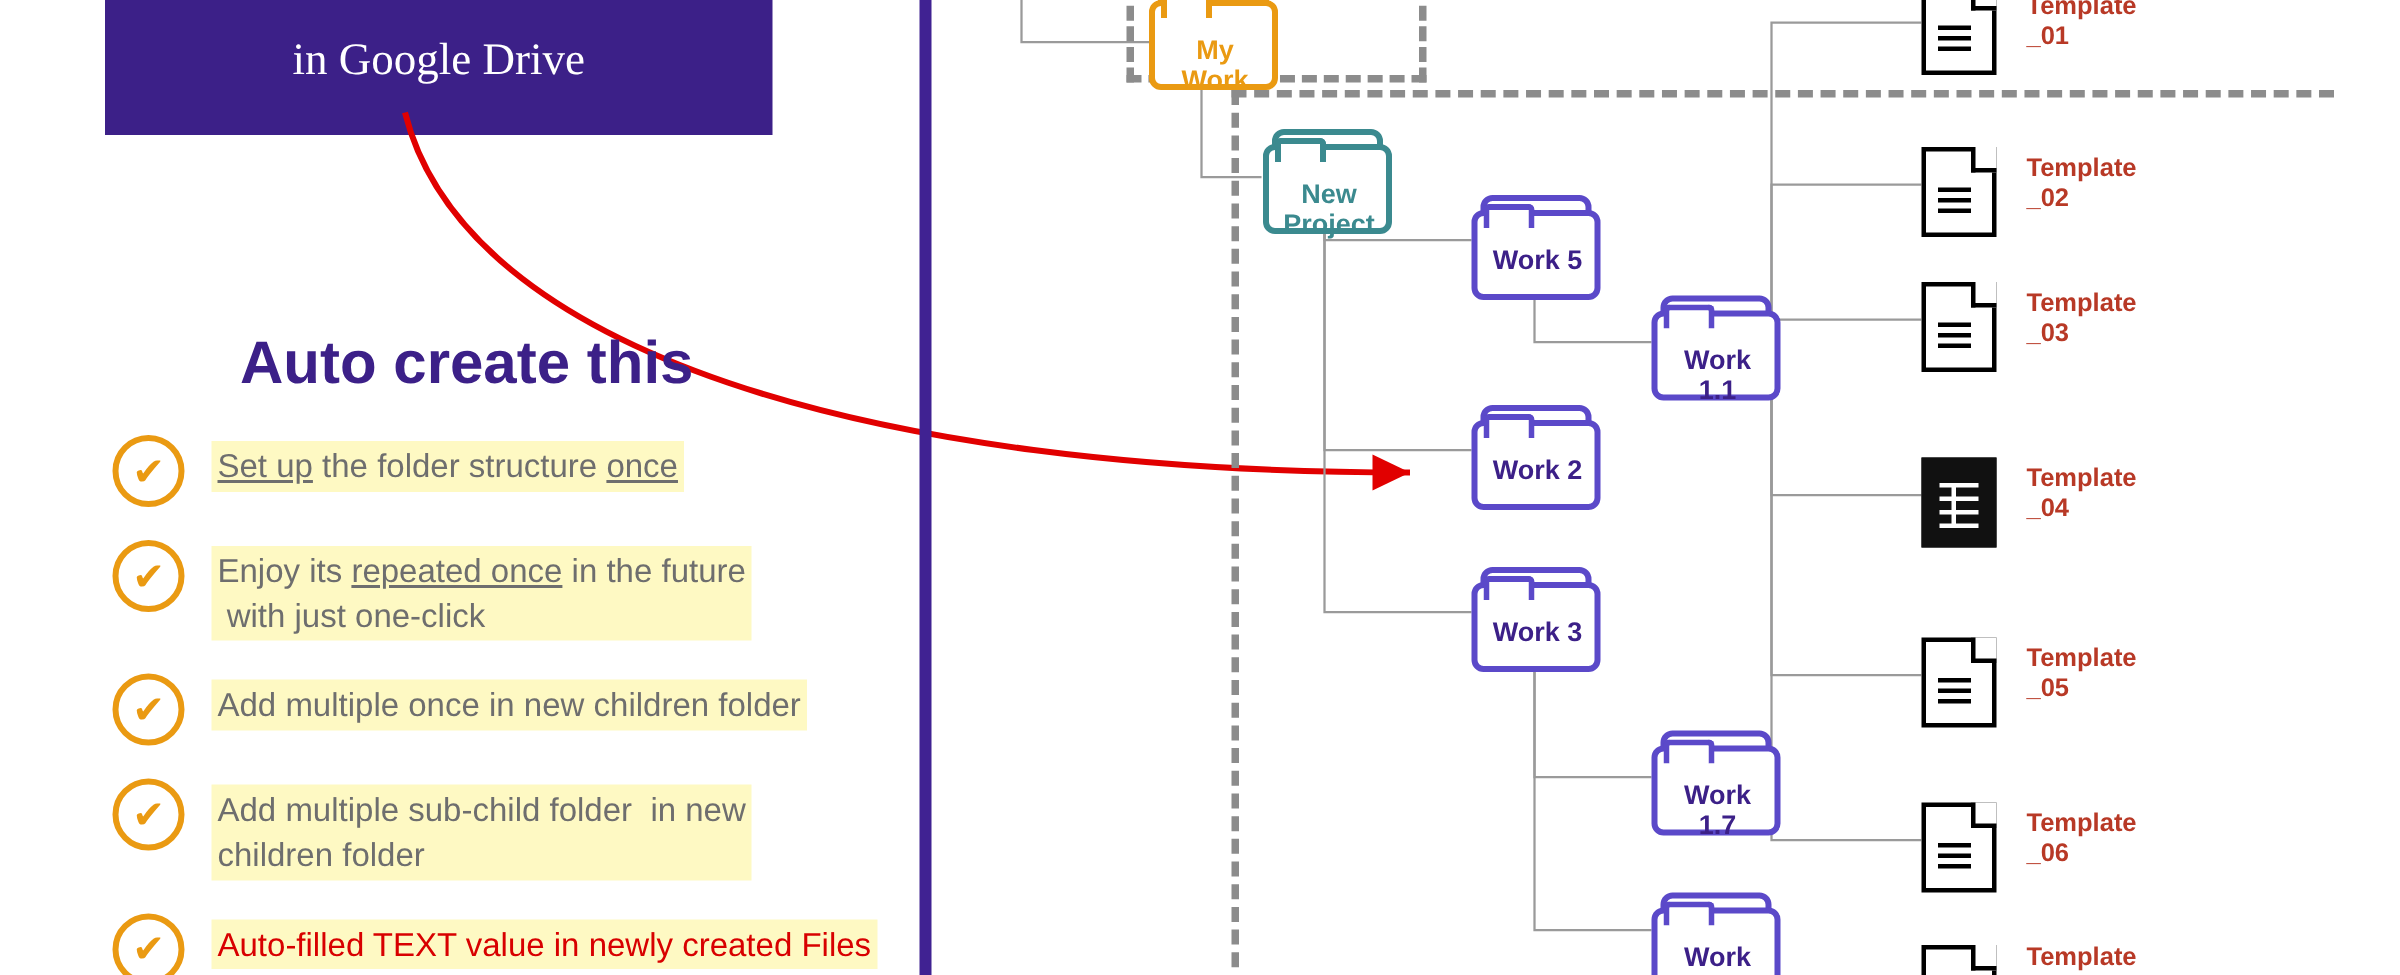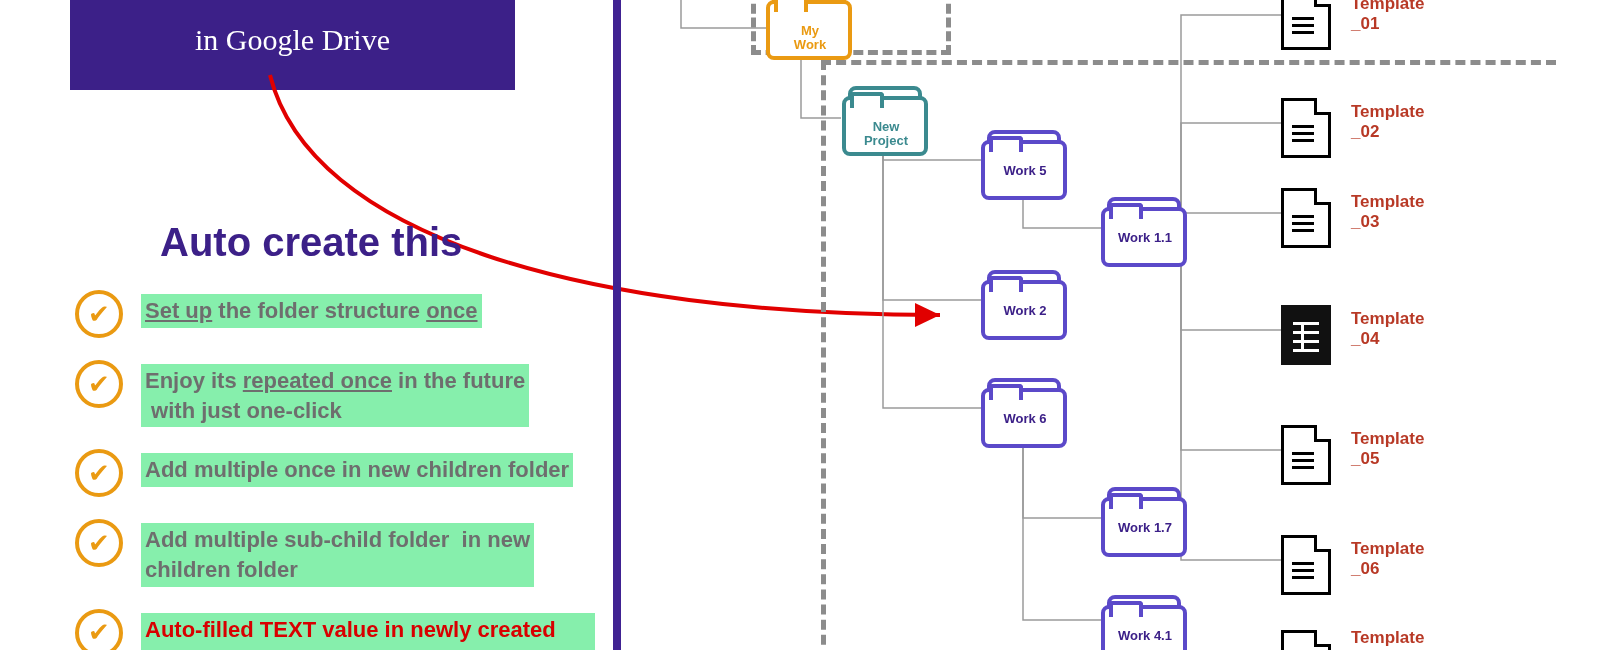--- a/index.html
+++ b/index.html
@@ -7,39 +7,39 @@
 
 
 .banner{position:absolute;left:70px;top:-10px;width:445px;height:100px;
   background:#3c2088;color:#fff;font-family:Georgia,'Times New Roman',serif;
   font-size:30px;display:flex;align-items:center;justify-content:center;}
 .subhead{position:absolute;left:160px;top:220px;color:#3c2088;font-size:40px;font-weight:700;}
 .bullets{position:absolute;left:75px;top:290px;width:520px;}
 .bullet{display:flex;align-items:flex-start;gap:18px;margin-bottom:22px;}
 .check{width:40px;height:40px;border:4px solid #ea9a12;border-radius:50%;
   display:flex;align-items:center;justify-content:center;color:#ea9a12;font-size:26px;flex-shrink:0;}
-.btxt{background:#86efac;color:#6e6e6e;font-size:22px;font-weight:700;line-height:1.35;
+.btxt{background:#fef9c3;color:#6e6e6e;font-size:22px;font-weight:400;line-height:1.35;
   padding:2px 4px;margin-top:4px;}
 .btxt.red{color:#d80000;}
 .btxt u{text-decoration:underline;}
 
 
 .frame{position:absolute;left:613px;top:-10px;width:985px;height:670px;
   border-left:8px solid #402292;border-right:8px solid #402292;}
 .dashbox{position:absolute;border:5px dashed #8c8c8c;}
 
 
 .folder{position:absolute;width:78px;height:62px;}
 .folder .back{position:absolute;left:6px;top:0;width:66px;height:54px;border:4px solid;border-radius:8px;}
 .folder .front{position:absolute;left:0;top:10px;width:78px;height:52px;border:4px solid;border-radius:8px;background:#fff;}
 .folder .tab{position:absolute;left:4px;top:-8px;width:26px;height:12px;border:4px solid;border-bottom:none;border-radius:4px 4px 0 0;background:#fff;}
 .folder.orange .back,.folder.orange .front,.folder.orange .tab{border-color:#ea9a12;}
 .folder.teal   .back,.folder.teal   .front,.folder.teal   .tab{border-color:#3b8a8f;}
 .folder.purple .back,.folder.purple .front,.folder.purple .tab{border-color:#5b49c9;}
-.flabel{position:absolute;left:6px;right:4px;top:20px;font-size:13px;font-weight:700;text-align:center;line-height:1.1;}
+.flabel{position:absolute;left:6px;right:4px;top:20px;font-size:18px;font-weight:700;text-align:center;line-height:1.1;}
 .folder.orange .flabel{color:#ea9a12;}
 .folder.teal   .flabel{color:#3b8a8f;}
 .folder.purple .flabel{color:#3c2088;}
 
 
 .file{position:absolute;width:44px;height:54px;}
 .file .paper{width:44px;height:54px;border:3px solid #000;background:#fff;position:relative;}
 .file .paper::before{content:"";position:absolute;right:-3px;top:-3px;width:14px;height:14px;background:#fff;border-left:3px solid #000;border-bottom:3px solid #000;}
 .file .lines{position:absolute;left:8px;top:24px;width:22px;height:3px;background:#000;box-shadow:0 7px 0 #000,0 14px 0 #000;}
 .file.sheet .paper{background:#111;border-color:#111;}
@@ -146,21 +146,21 @@
         <div class="front">
           <div class="tab"></div>
       <div class="flabel">Work 2</div>
         </div>
       </div>
 
     <div class="folder purple" style="left:360px;top:388px;">
       <div class="back"></div>
         <div class="front">
           <div class="tab"></div>
-      <div class="flabel">Work 6</div>
+      <div class="flabel">Work 3</div>
         </div>
       </div>
 
     <div class="folder purple" style="left:480px;top:497px;">
       <div class="back"></div>
         <div class="front">
           <div class="tab"></div>
       <div class="flabel">Work 1.7</div>
         </div>
       </div>

